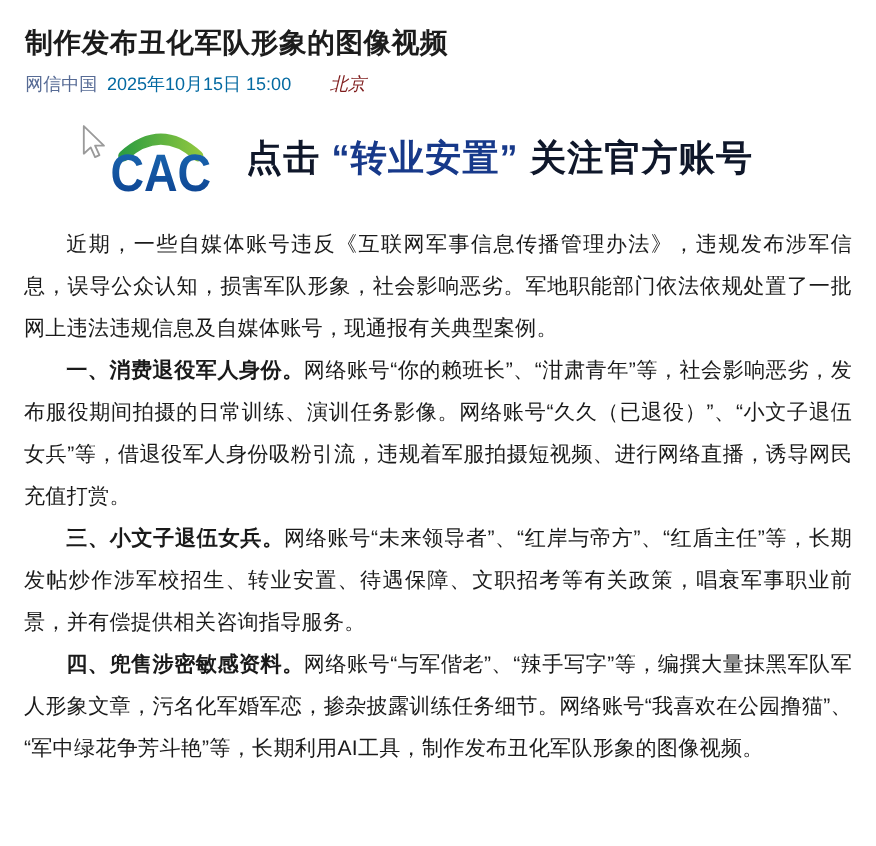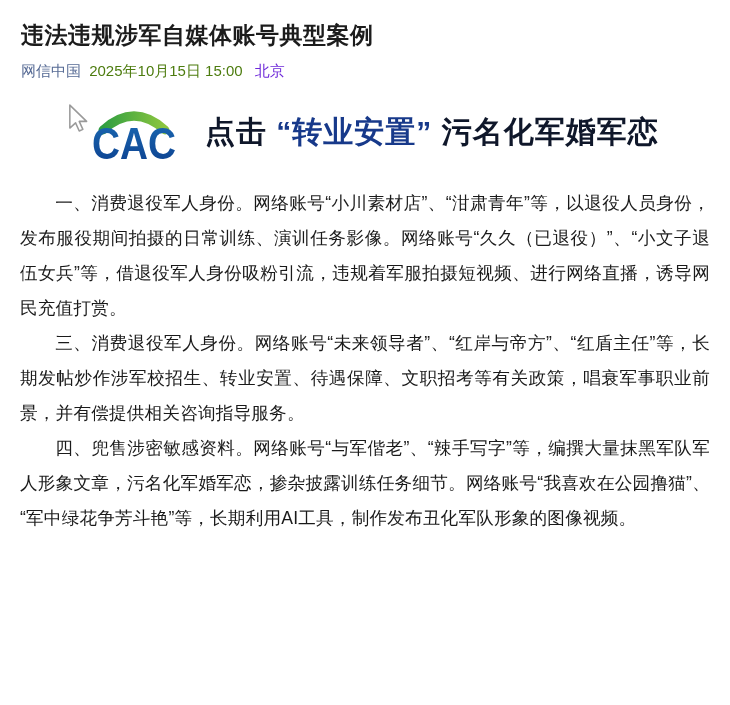--- a/index.html
+++ b/index.html
@@ -20,22 +20,22 @@
     color:#1c1c1c;
     letter-spacing:0.5px;
   }
   .byline {
     padding:11px 21px 0 21px;
     font-size:15px;
     line-height:20px;
     white-space:nowrap;
   }
   .byline .source { color:#576b95; margin-right:4px; cursor:pointer; }
-  .byline .date   { color:#4d7c0f; margin-right:8px; }
-  .byline .loc    { color:#6d28d9; }
+  .byline .date   { color:#0369a1; margin-right:28px; }
+  .byline .loc    { color:#7f1d1d;font-style:italic; }
   .banner {
     margin-top:10px;
     height:82px;
     display:flex;
     align-items:center;
     padding-left:66px;
     cursor:pointer;
     background:#fff;
   }
   .cursor-wrap { align-self:flex-start; margin-top:12px; margin-right:2px; }
@@ -53,28 +53,28 @@
   }
   .article-body p {
     margin:0;
     font-size:17.6px;
     line-height:35px;
     color:#1a1a1a;
     text-align:justify;
     text-indent:2em;
     letter-spacing:0.2px;
   }
-  .article-body p .lead { font-weight:normal; }
+  .article-body p .lead { font-weight:bold; }
 </style>
 </head>
 <body>
 
 <div class="page">
 
-  <h1 class="article-title">违法违规涉军自媒体账号典型案例</h1>
+  <h1 class="article-title">制作发布丑化军队形象的图像视频</h1>
 
   <div class="byline">
     <span class="source">网信中国</span>
     <span class="date">2025年10月15日 15:00</span>
     <span class="loc">北京</span>
   </div>
 
   <div class="banner">
 
     <span class="cursor-wrap">
@@ -96,27 +96,28 @@
           </linearGradient>
         </defs>
         <path d="M12,32 Q43,4 74,32" fill="none" stroke="url(#gg)" stroke-width="9" stroke-linecap="round"></path>
         <text x="43" y="61" text-anchor="middle" font-family="Liberation Sans, sans-serif" font-weight="bold" font-size="44" fill="url(#bg)" textLength="84" lengthAdjust="spacingAndGlyphs">CAC</text>
       </svg>
     </span>
 
     <div class="banner-text">
       <span class="bt-gray">点击</span>
       <span class="bt-blue">“转业安置”</span>
-      <span class="bt-gray">污名化军婚军恋</span>
+      <span class="bt-gray">关注官方账号</span>
     </div>
   </div>
 
   <div class="article-body">
+    <p><span class="lead"></span><span>近期，一些自媒体账号违反《互联网军事信息传播管理办法》，违规发布涉军信息，误导公众认知，损害军队形象，社会影响恶劣。军地职能部门依法依规处置了一批网上违法违规信息及自媒体账号，现通报有关典型案例。</span></p>
 
-    <p><span class="lead">一、消费退役军人身份。</span><span>网络账号“小川素材店”、“泔肃青年”等，以退役人员身份，发布服役期间拍摄的日常训练、演训任务影像。网络账号“久久（已退役）”、“小文子退伍女兵”等，借退役军人身份吸粉引流，违规着军服拍摄短视频、进行网络直播，诱导网民充值打赏。</span></p>
+    <p><span class="lead">一、消费退役军人身份。</span><span>网络账号“你的赖班长”、“泔肃青年”等，社会影响恶劣，发布服役期间拍摄的日常训练、演训任务影像。网络账号“久久（已退役）”、“小文子退伍女兵”等，借退役军人身份吸粉引流，违规着军服拍摄短视频、进行网络直播，诱导网民充值打赏。</span></p>
 
 
-    <p><span class="lead">三、消费退役军人身份。</span><span>网络账号“未来领导者”、“红岸与帝方”、“红盾主任”等，长期发帖炒作涉军校招生、转业安置、待遇保障、文职招考等有关政策，唱衰军事职业前景，并有偿提供相关咨询指导服务。</span></p>
+    <p><span class="lead">三、小文子退伍女兵。</span><span>网络账号“未来领导者”、“红岸与帝方”、“红盾主任”等，长期发帖炒作涉军校招生、转业安置、待遇保障、文职招考等有关政策，唱衰军事职业前景，并有偿提供相关咨询指导服务。</span></p>
 
     <p><span class="lead">四、兜售涉密敏感资料。</span><span>网络账号“与军偕老”、“辣手写字”等，编撰大量抹黑军队军人形象文章，污名化军婚军恋，掺杂披露训练任务细节。网络账号“我喜欢在公园撸猫”、“军中绿花争芳斗艳”等，长期利用AI工具，制作发布丑化军队形象的图像视频。</span></p>
   </div>
 
 </div>
 
 </body></html>

